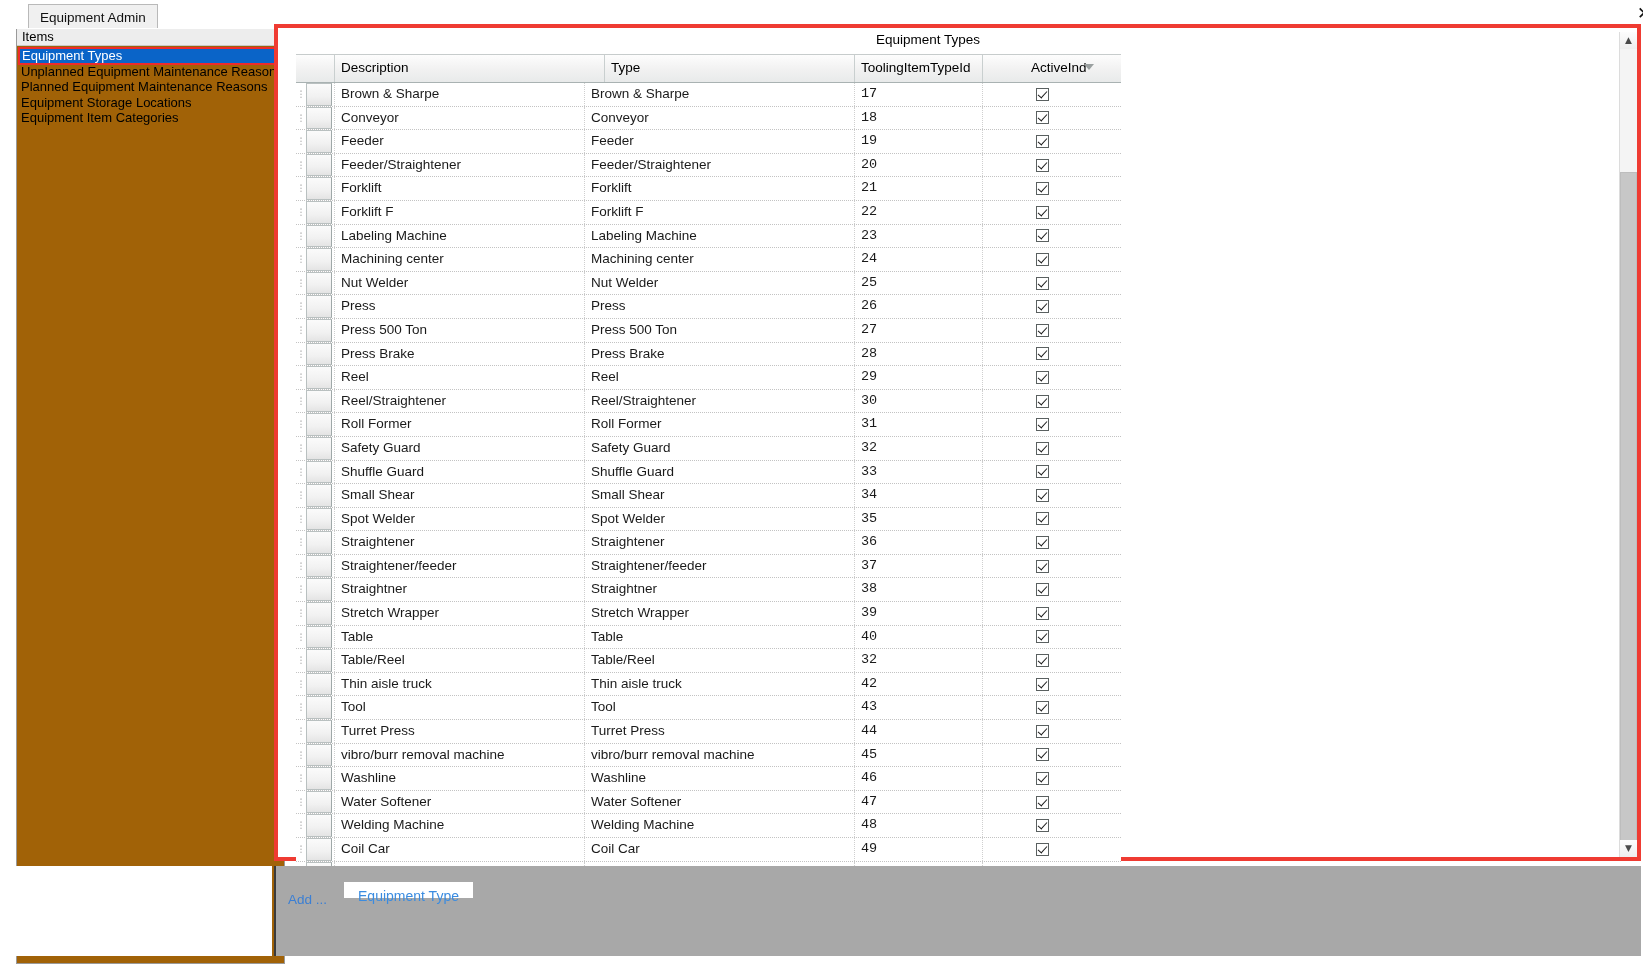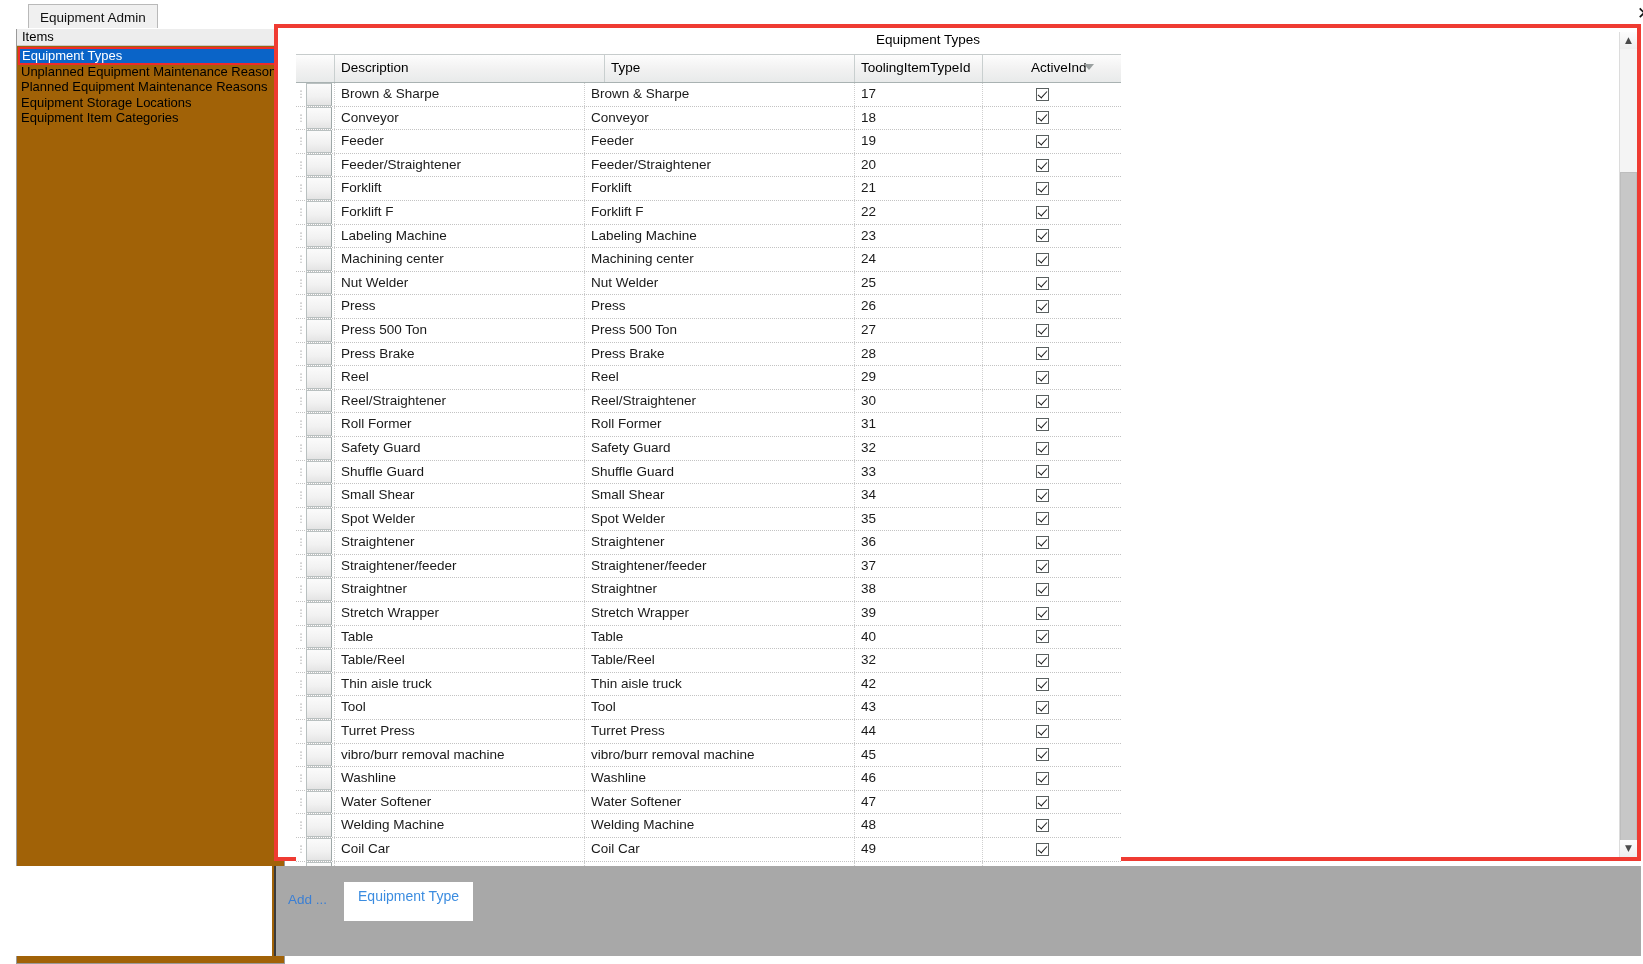--- a/index.html
+++ b/index.html
@@ -183,21 +183,21 @@
   .rowsel-box {
     flex: 1;
     background: linear-gradient(to bottom, #fbfbfb 0%, #f1f1f1 60%, #e4e4e4 100%);
     border: 1px solid #b9c0c0;
     border-right: 1px solid #9fa8a8;
     box-sizing: border-box;
     margin-right: 2px;
   }
   .c-type   { width: 250px; }
   .c-desc   { width: 270px; }
-  .c-tool   { width: 128px; }
+  .c-tool   { width: 128px; font-family: Liberation Mono, monospace; }
   .c-active {
     width: 120px;
     display: flex;
     align-items: center;
     justify-content: flex-end;
     padding-right: 53px;
   }
   .chk {
     width: 13px; height: 13px;
     border: 1px solid #5a6060;
@@ -267,21 +267,21 @@
     position: absolute;
     left: 12px; top: 26px;
     font-size: 13.5px;
     color: #3b7fd4;
     cursor: pointer;
     user-select: none;
   }
   #add-equipment-type-button {
     position: absolute;
     left: 68px; top: 16px;
-    width: 129px; height: 39px;
+    width: 129px; height: 16px;
     background: #ffffff;
     color: #3b8ce0;
     font-size: 14px;
     line-height: 29px;
     text-align: center;
     cursor: pointer;
     user-select: none;
   }
   #bottom-left-strip {
     position: absolute;

